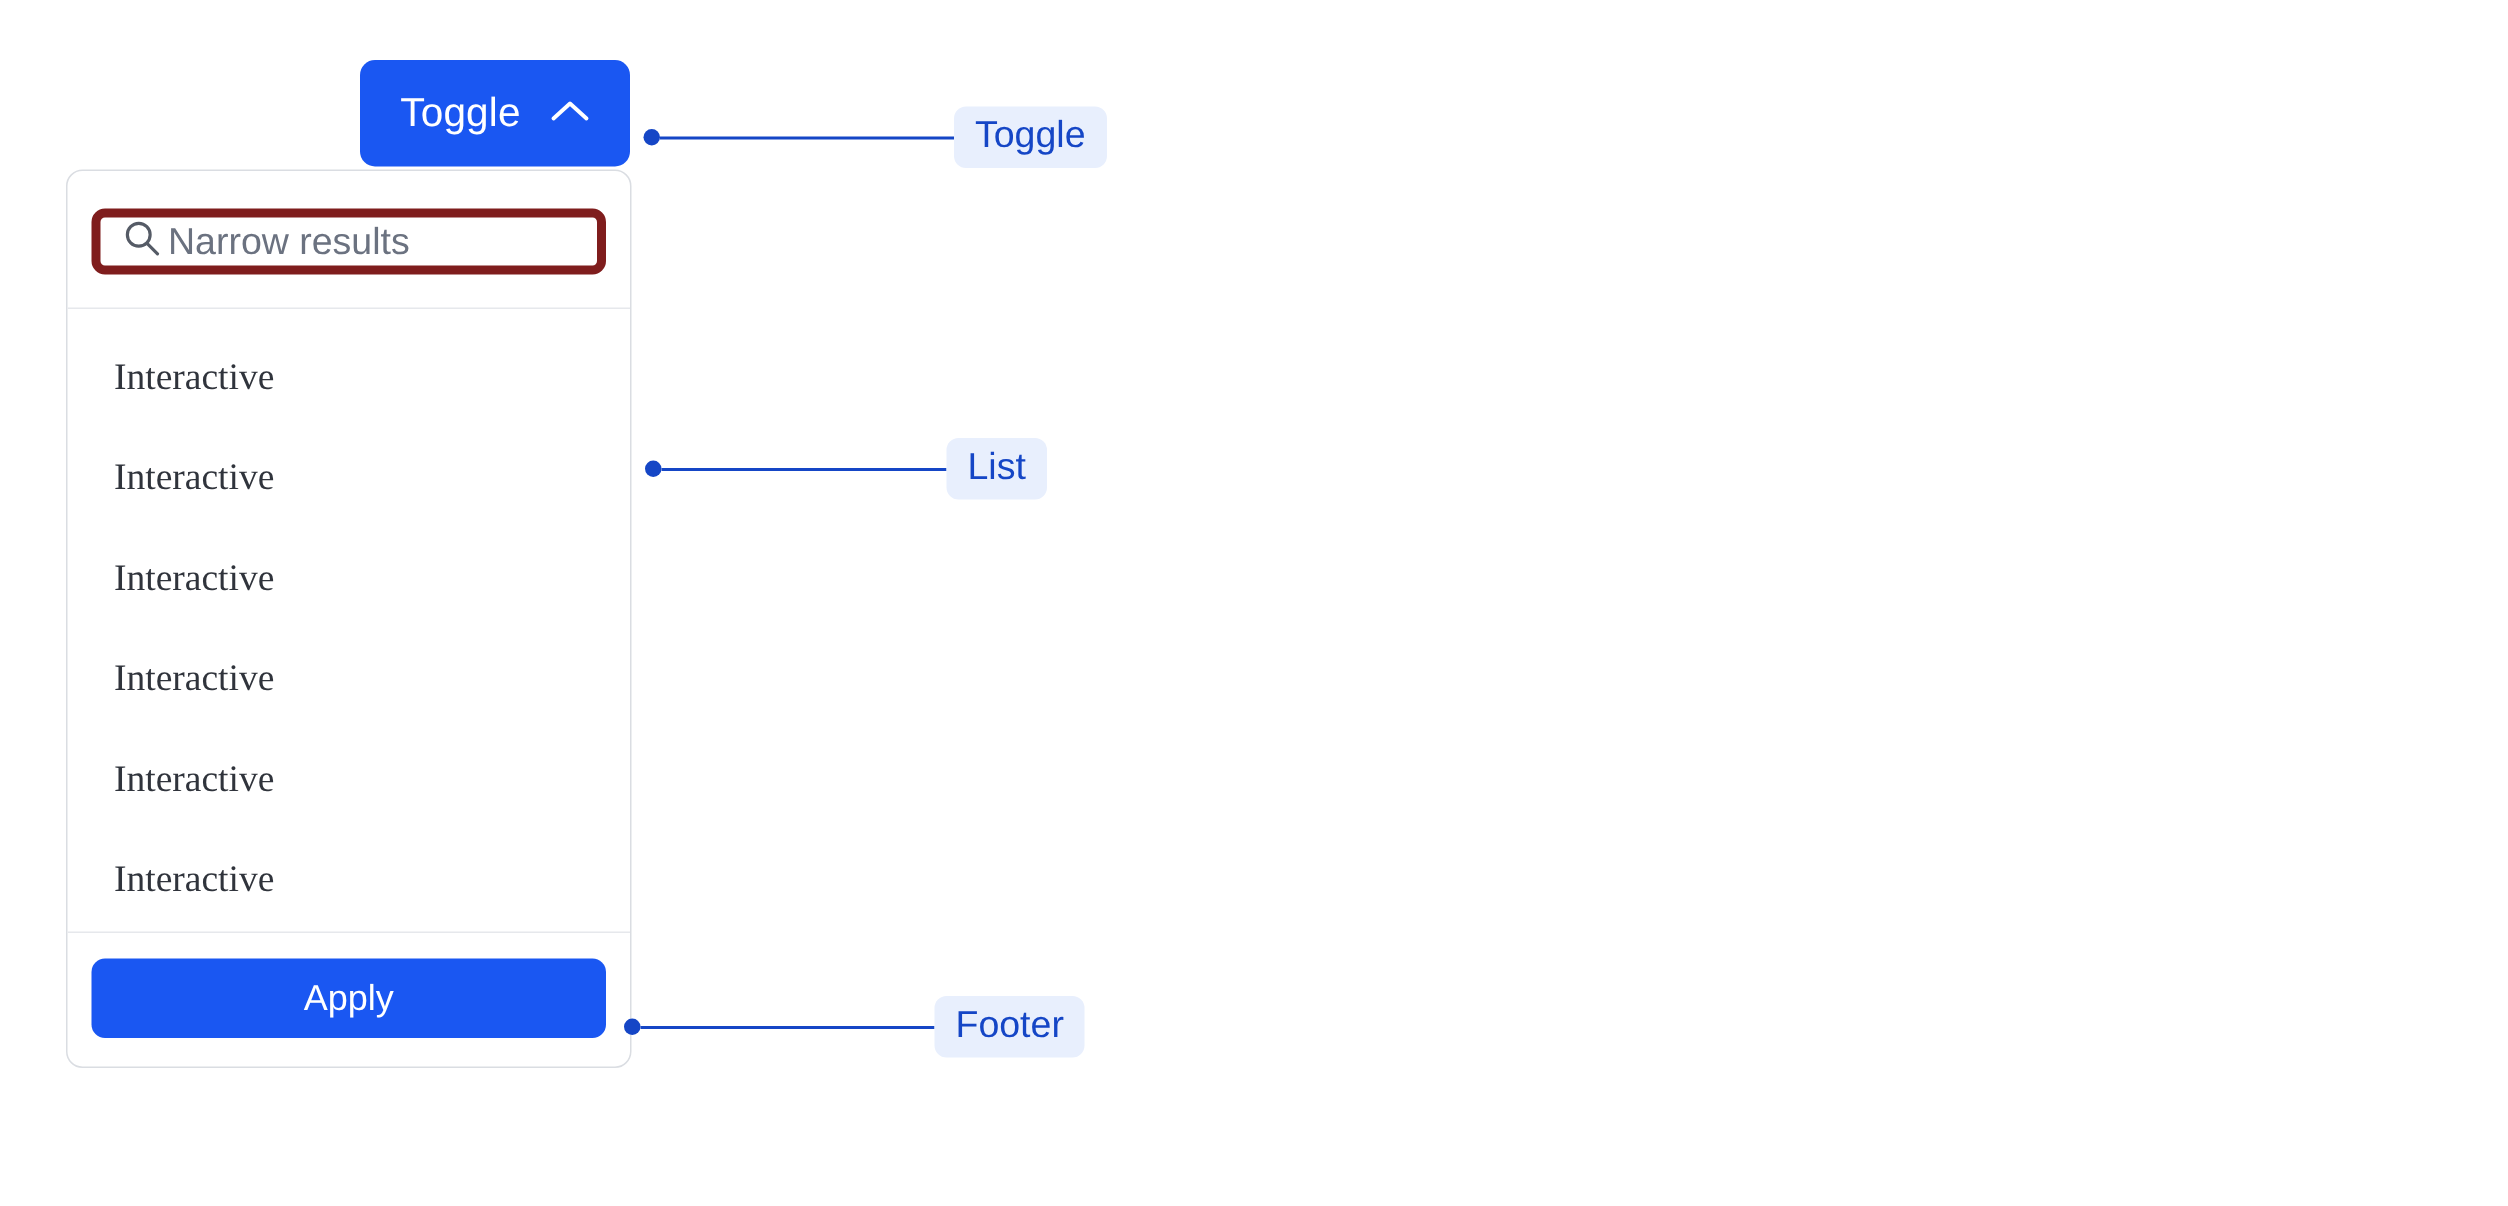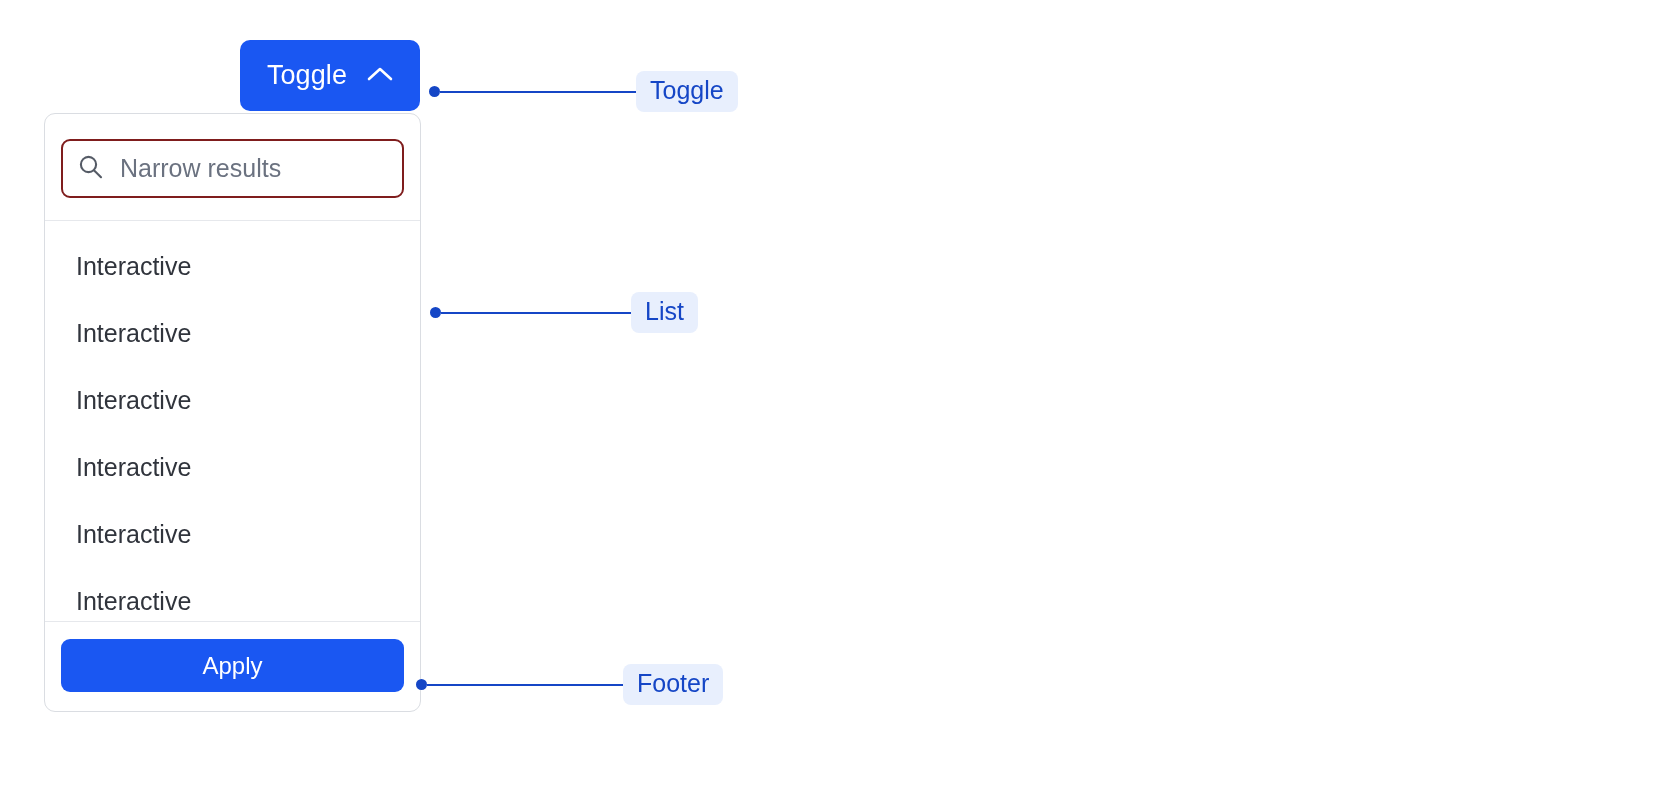--- a/index.html
+++ b/index.html
@@ -55,27 +55,27 @@
   }
 
   
   .panel-header {
     flex: 0 0 auto;
     padding: 25px 16px 22px 16px;
     border-bottom: 1px solid #e6e8ec;
   }
   .search-wrap {
     position: relative;
-    height: 59px;
-    border: 2px solid #7f1d1d;
+    height: 44px;
+    border: 6px solid #7f1d1d;
     border-radius: 9px;
     display: flex;
     align-items: center;
     padding: 0 14px;
-    gap: 16px;
+    gap: 4px;
     background: #fff;
   }
   .search-icon { flex: 0 0 auto; display: block; }
   .search-input {
     flex: 1 1 auto;
     border: none;
     outline: none;
     background: transparent;
     font-family: "Liberation Sans", sans-serif;
     font-size: 25px;
@@ -85,20 +85,21 @@
   }
   .search-input::placeholder { color: #6b7280; opacity: 1; }
 
   
   .panel-list {
     flex: 1 1 auto;
     padding: 12px 0 10px 0;
     overflow: hidden;
     list-style: none;
     margin: 0;
+    font-family: Liberation Serif, serif;
   }
   .list-item {
     height: 67px;
     display: flex;
     align-items: center;
     padding: 0 0 0 31px;
     font-size: 25px;
     color: #30343c;
     cursor: pointer;
   }

